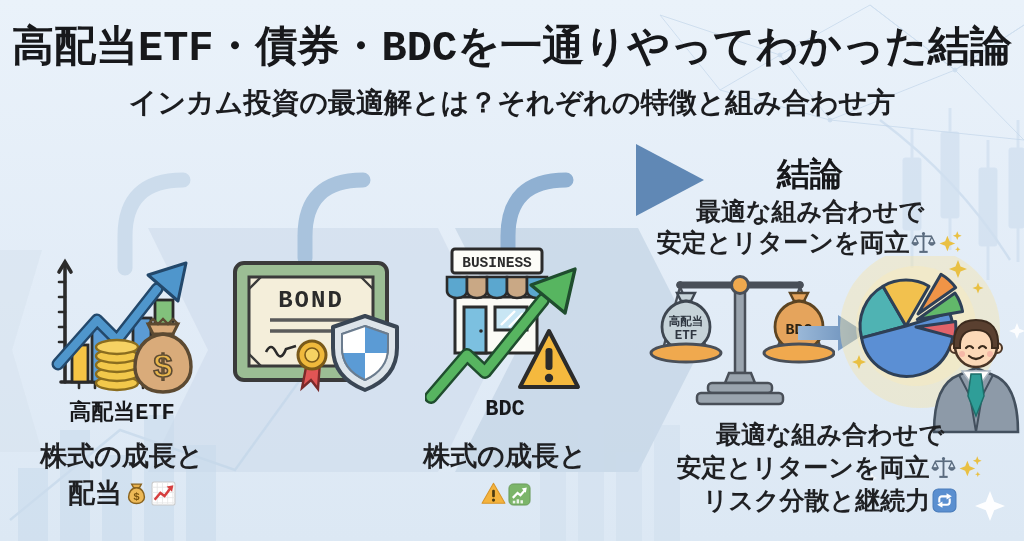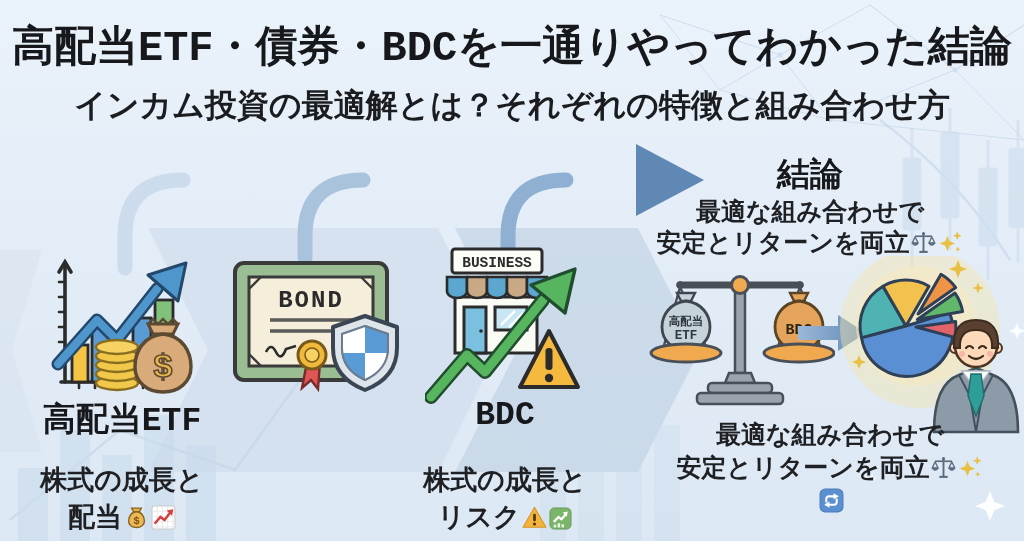--- a/index.html
+++ b/index.html
@@ -5,23 +5,23 @@
   html,body{margin:0;padding:0;}
   .stage{
     position:relative;width:1024px;height:541px;overflow:hidden;
     font-family:Liberation Mono, monospace;
     background:linear-gradient(180deg,#eaf2fa 0%,#e2ecf7 55%,#dce8f4 100%);
     color:#1b1c1f;
   }
   .abs{position:absolute;}
   .ctr{text-align:center;}
   .title{top:18px;left:0;width:1024px;font-size:42px;font-weight:800;letter-spacing:0px;color:#17181b;}
-  .subtitle{top:84px;left:0;width:1024px;font-size:32px;font-weight:800;color:#1b1c1f;}
-  .col-label{font-size:33px;font-weight:800;color:#17181b;}
-  .col-caption{font-size:27px;font-weight:800;line-height:37px;color:#1f2023;margin-top:24px;}
+  .subtitle{top:84px;left:0;width:1024px;font-size:28px;font-weight:800;color:#1b1c1f;}
+  .col-label{font-size:22px;font-weight:800;color:#17181b;}
+  .col-caption{font-size:27px;font-weight:800;line-height:37px;color:#1f2023;}
   .concl-head{font-size:33px;font-weight:800;color:#17181b;}
   .concl-lines{font-size:25px;font-weight:800;line-height:31px;color:#1f2023;}
   .summary{font-size:25px;font-weight:800;line-height:33px;color:#1f2023;}
   .emj{width:25px;height:25px;vertical-align:-4px;display:inline-block;margin-left:2px;}
   .emj.sm{width:23px;height:23px;}
   svg{display:block;}
 </style>
 </head>
 <body>
 
@@ -261,21 +261,21 @@
     <polygon points="106,40 150,24 140,68" fill="#57b560" stroke="#1f4d2e" stroke-width="3.4" stroke-linejoin="round"></polygon>
     <g>
       <path d="M124,86 L153,142 H95 Z" fill="#f5b93e" stroke="#2b2b2b" stroke-width="4" stroke-linejoin="round"></path>
       <rect x="120.5" y="103" width="7" height="22" rx="3.2" fill="#2b2b2b"></rect>
       <circle cx="124" cy="133" r="4.2" fill="#2b2b2b"></circle>
     </g>
   </svg>
   <div class="abs ctr col-label" style="left:405px;top:397px;width:200px">BDC</div>
   <div class="abs ctr col-caption" style="left:395px;top:440px;width:220px">
     <span>株式の成長と</span><br>
-    <span>リスク</span><svg class="emj">
+    <svg class="emj">
         <use href="#sym-warning"></use>
       </svg><svg class="emj sm">
         <use href="#sym-chartgreen"></use>
       </svg>
   </div>
 
   <div class="abs ctr concl-head" style="left:620px;top:152px;width:380px">結論</div>
   <div class="abs ctr concl-lines" style="left:610px;top:198px;width:400px">
     <span>最適な組み合わせで</span><br>
     <span>安定とリターンを両立</span><svg class="emj">
@@ -358,18 +358,18 @@
     </g>
   </svg>
 
   <div class="abs ctr summary" style="left:636px;top:420px;width:388px">
     <span>最適な組み合わせで</span><br>
     <span>安定とリターンを両立</span><svg class="emj">
         <use href="#sym-scales"></use>
       </svg><svg class="emj">
         <use href="#sym-sparkles"></use>
       </svg><br>
-    <svg class="emj">
+    <span>リスク分散と継続力</span><svg class="emj">
         <use href="#sym-repeat"></use>
       </svg>
   </div>
 
 </div>
 
 </body></html>

